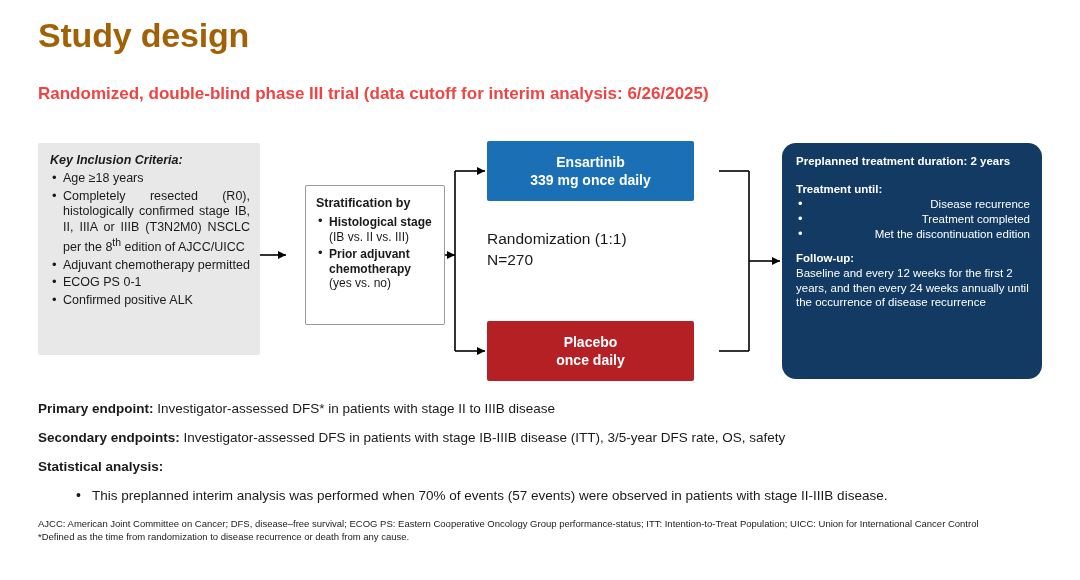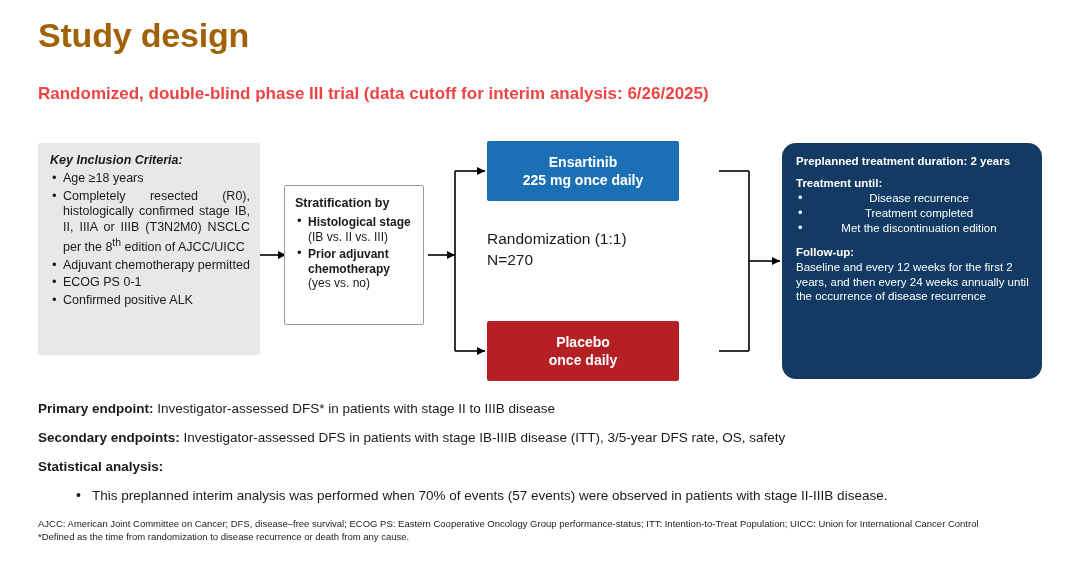--- a/index.html
+++ b/index.html
@@ -73,21 +73,21 @@
     content: "\2022";
     position: absolute;
     left: 2px;
     top: -1px;
     font-size: 13px;
   }
 
   
   .strat-box {
     position: absolute;
-    left: 284px;
+    left: 305px;
     top: 185px;
     width: 140px;
     height: 140px;
     background: #ffffff;
     border: 1px solid #9a9a9a;
     border-radius: 2px;
     padding: 10px 8px 8px 10px;
     box-sizing: border-box;
   }
   .strat-title {
@@ -102,21 +102,21 @@
     margin-bottom: 3px;
   }
   .b {
     font-weight: bold;
   }
 
   
   .arm {
     position: absolute;
     left: 487px;
-    width: 192px;
+    width: 207px;
     height: 60px;
     color: #ffffff;
     text-align: center;
     font-size: 14px;
     font-weight: bold;
     line-height: 18px;
     display: flex;
     align-items: center;
     justify-content: center;
     border-radius: 2px;
@@ -148,31 +148,31 @@
     height: 236px;
     background: #123a63;
     border-radius: 14px;
     color: #ffffff;
     padding: 12px 12px 10px 14px;
     box-sizing: border-box;
   }
   .treat-head {
     font-size: 11.5px;
     font-weight: bold;
-    margin-bottom: 10px;
+    margin-bottom: 16px;
   }
   .treat-sub {
     font-size: 11.5px;
     font-weight: bold;
     margin-bottom: 2px;
   }
   .treat-box ul.bullets > li {
     font-size: 11.5px;
     line-height: 15px;
-    text-align: center;
+    text-align: right;
     margin-bottom: 0;
     padding-left: 12px;
   }
   .treat-note {
     font-size: 11.5px;
     line-height: 14.5px;
     margin-top: 2px;
   }
   .spacer-10 { height: 10px; }
 
@@ -273,21 +273,21 @@
     <div class="strat-title">Stratification by</div>
     <ul class="bullets">
       <li><span class="b">Histological stage</span><span> (IB vs. II vs. III)</span></li>
       <li><span class="b">Prior adjuvant chemotherapy</span><span> (yes vs. no)</span></li>
     </ul>
   </div>
 
   <div class="arm arm-top">
     <div>
       <div>Ensartinib</div>
-      <div>225 mg once daily</div>
+      <div>339 mg once daily</div>
     </div>
   </div>
 
   <div class="randomization">
     <div>Randomization (1:1)</div>
     <div>N=270</div>
   </div>
 
   <div class="arm arm-bottom">
     <div>

